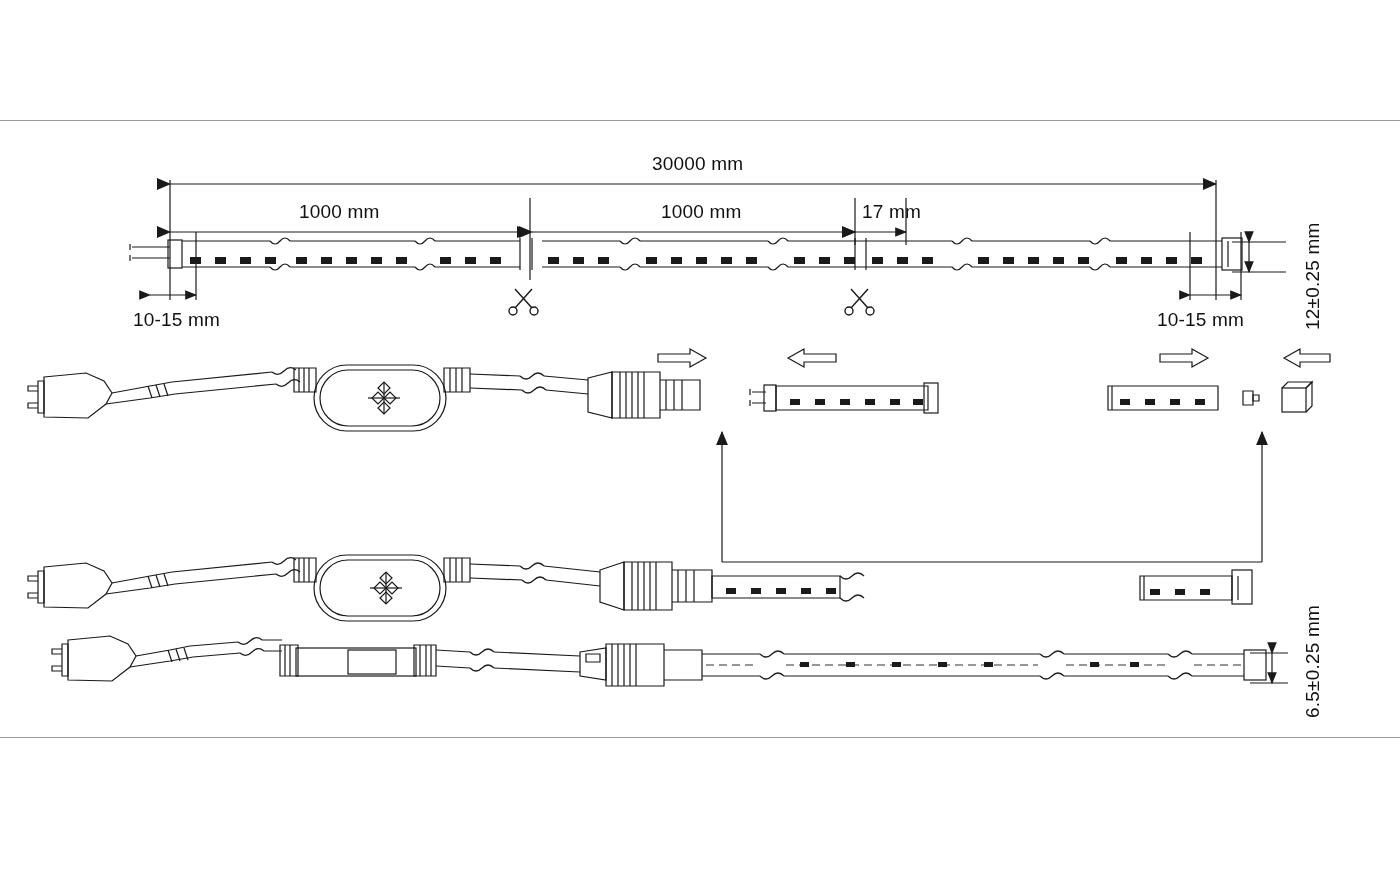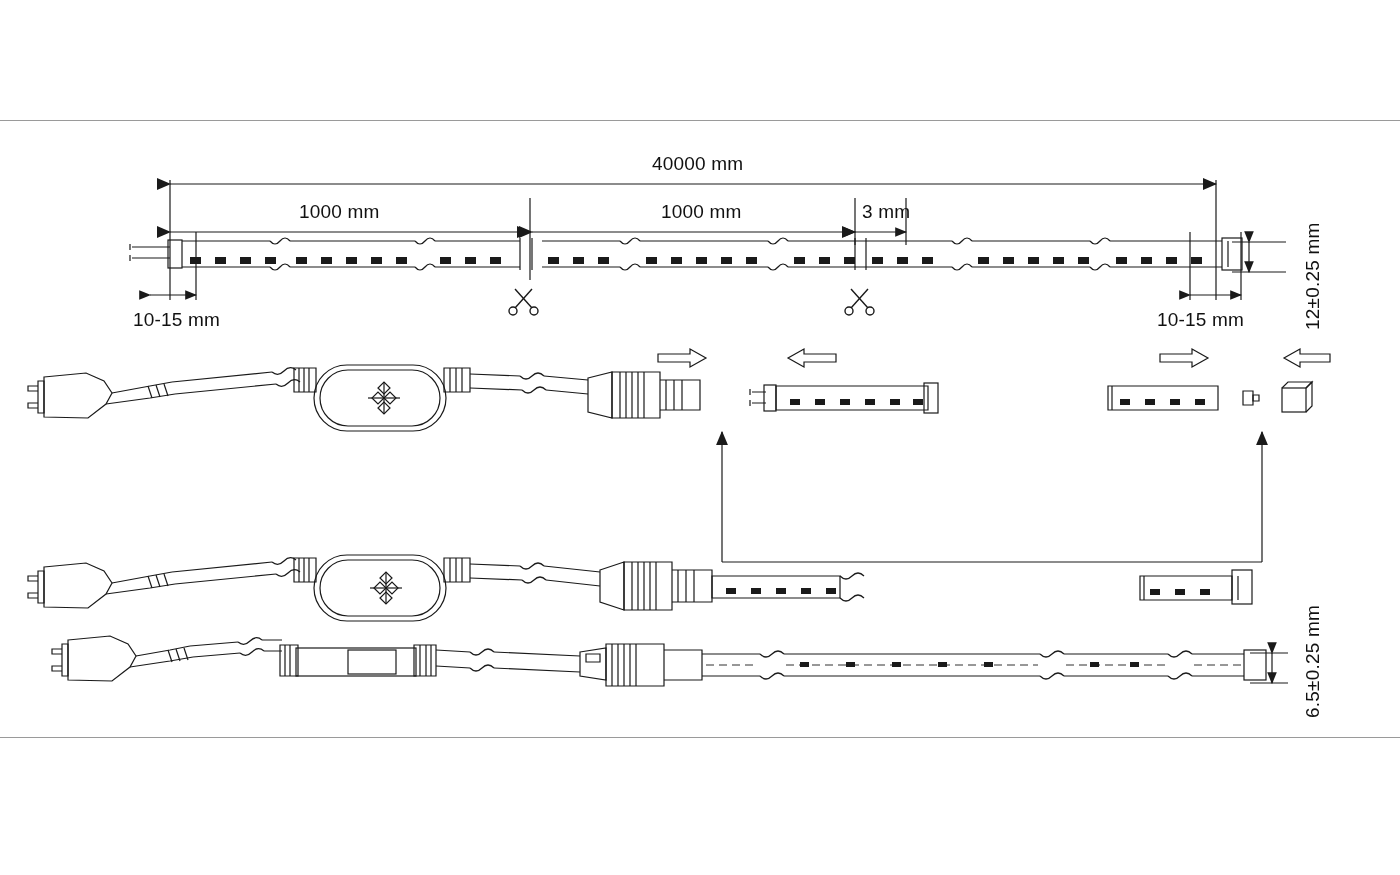--- a/index.html
+++ b/index.html
@@ -51,24 +51,24 @@
   }
 </style>
 </head>
 <body>
 
 <div id="sheet">
 
   <div class="hrule" id="rule-top"></div>
   <div class="hrule" id="rule-bottom"></div>
 
-  <div class="lbl" style="left:652px; top:153px;">40000 mm</div>
+  <div class="lbl" style="left:652px; top:153px;">30000 mm</div>
   <div class="lbl" style="left:299px; top:201px;">1000 mm</div>
   <div class="lbl" style="left:661px; top:201px;">1000 mm</div>
-  <div class="lbl" style="left:862px; top:201px;">3 mm</div>
+  <div class="lbl" style="left:862px; top:201px;">17 mm</div>
   <div class="lbl" style="left:133px; top:309px;">10-15 mm</div>
   <div class="lbl" style="left:1157px; top:309px;">10-15 mm</div>
   <div class="lbl vert" style="left:1302px; top:330px;">12±0.25 mm</div>
   <div class="lbl vert" style="left:1302px; top:718px;">6.5±0.25 mm</div>
 
   <svg class="draw" viewBox="0 0 1400 875">
     <defs>
       <marker id="ah" markerWidth="12" markerHeight="10" refX="11" refY="5" orient="auto">
         <path d="M0,0 L12,5 L0,10 z" fill="#1a1a1a"></path>
       </marker>

